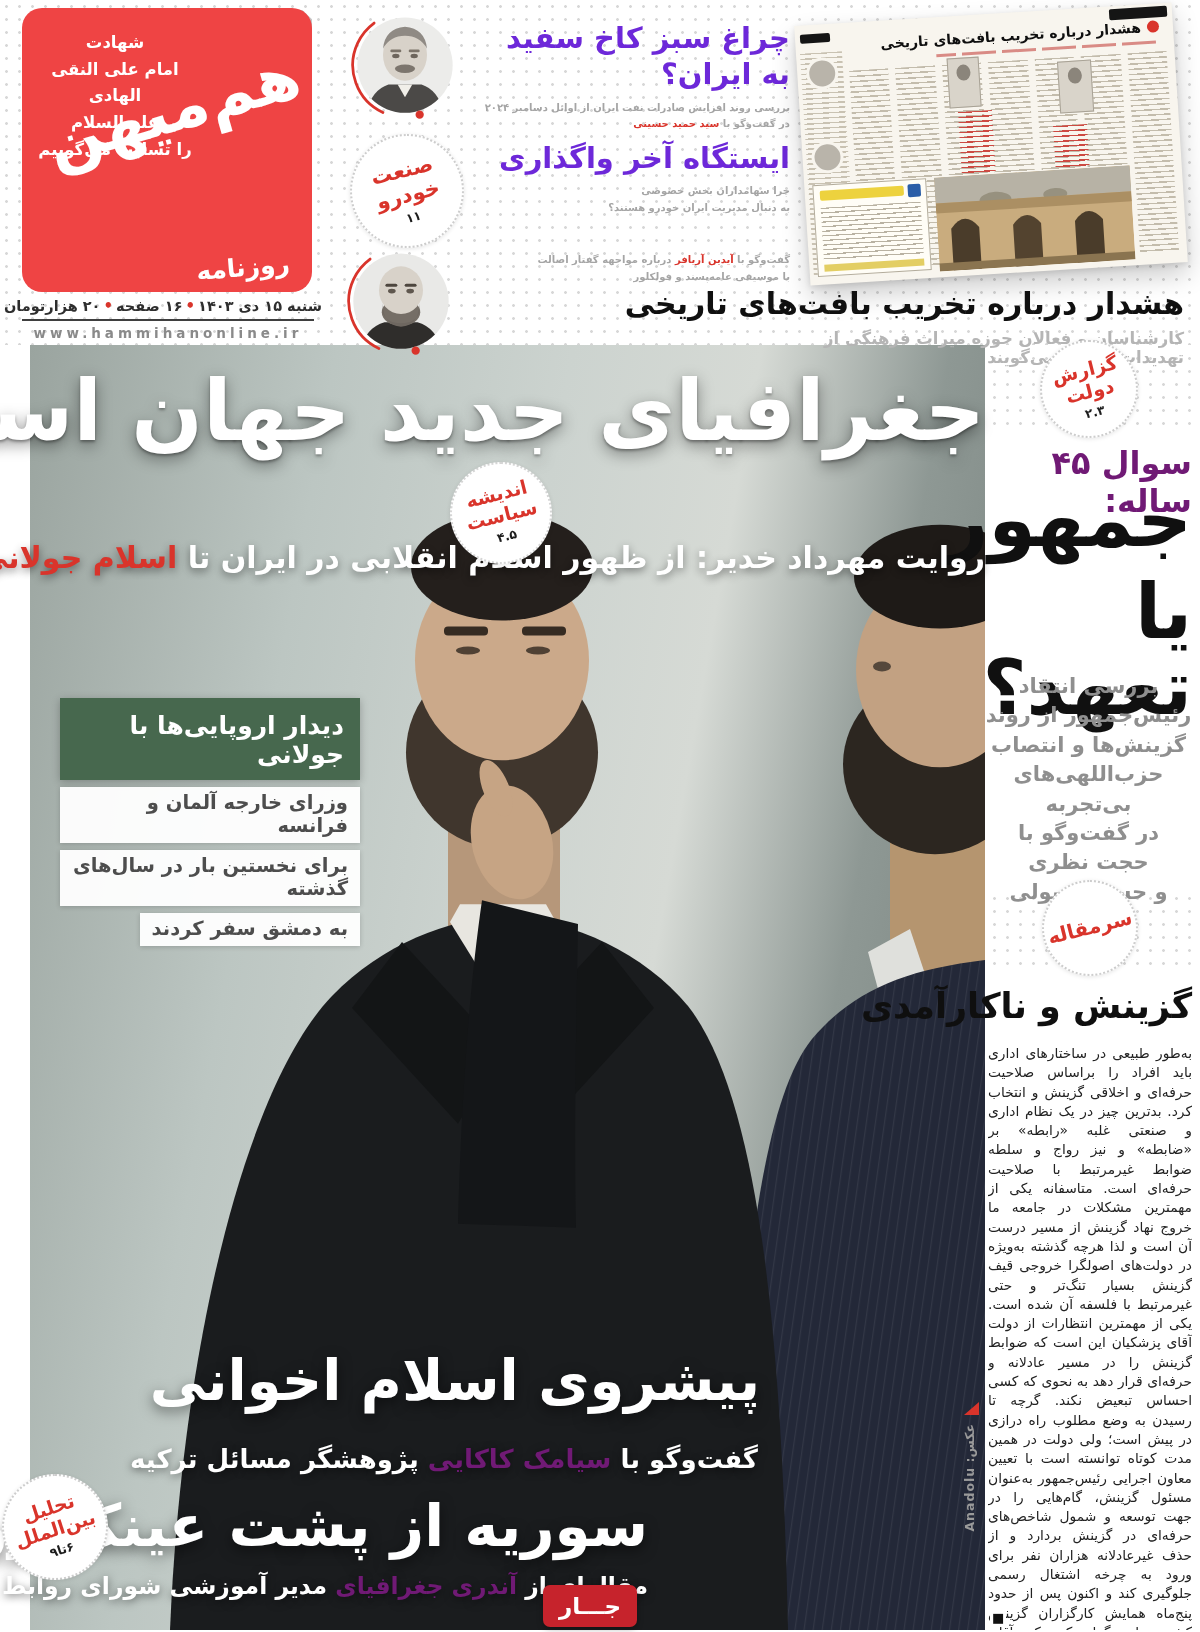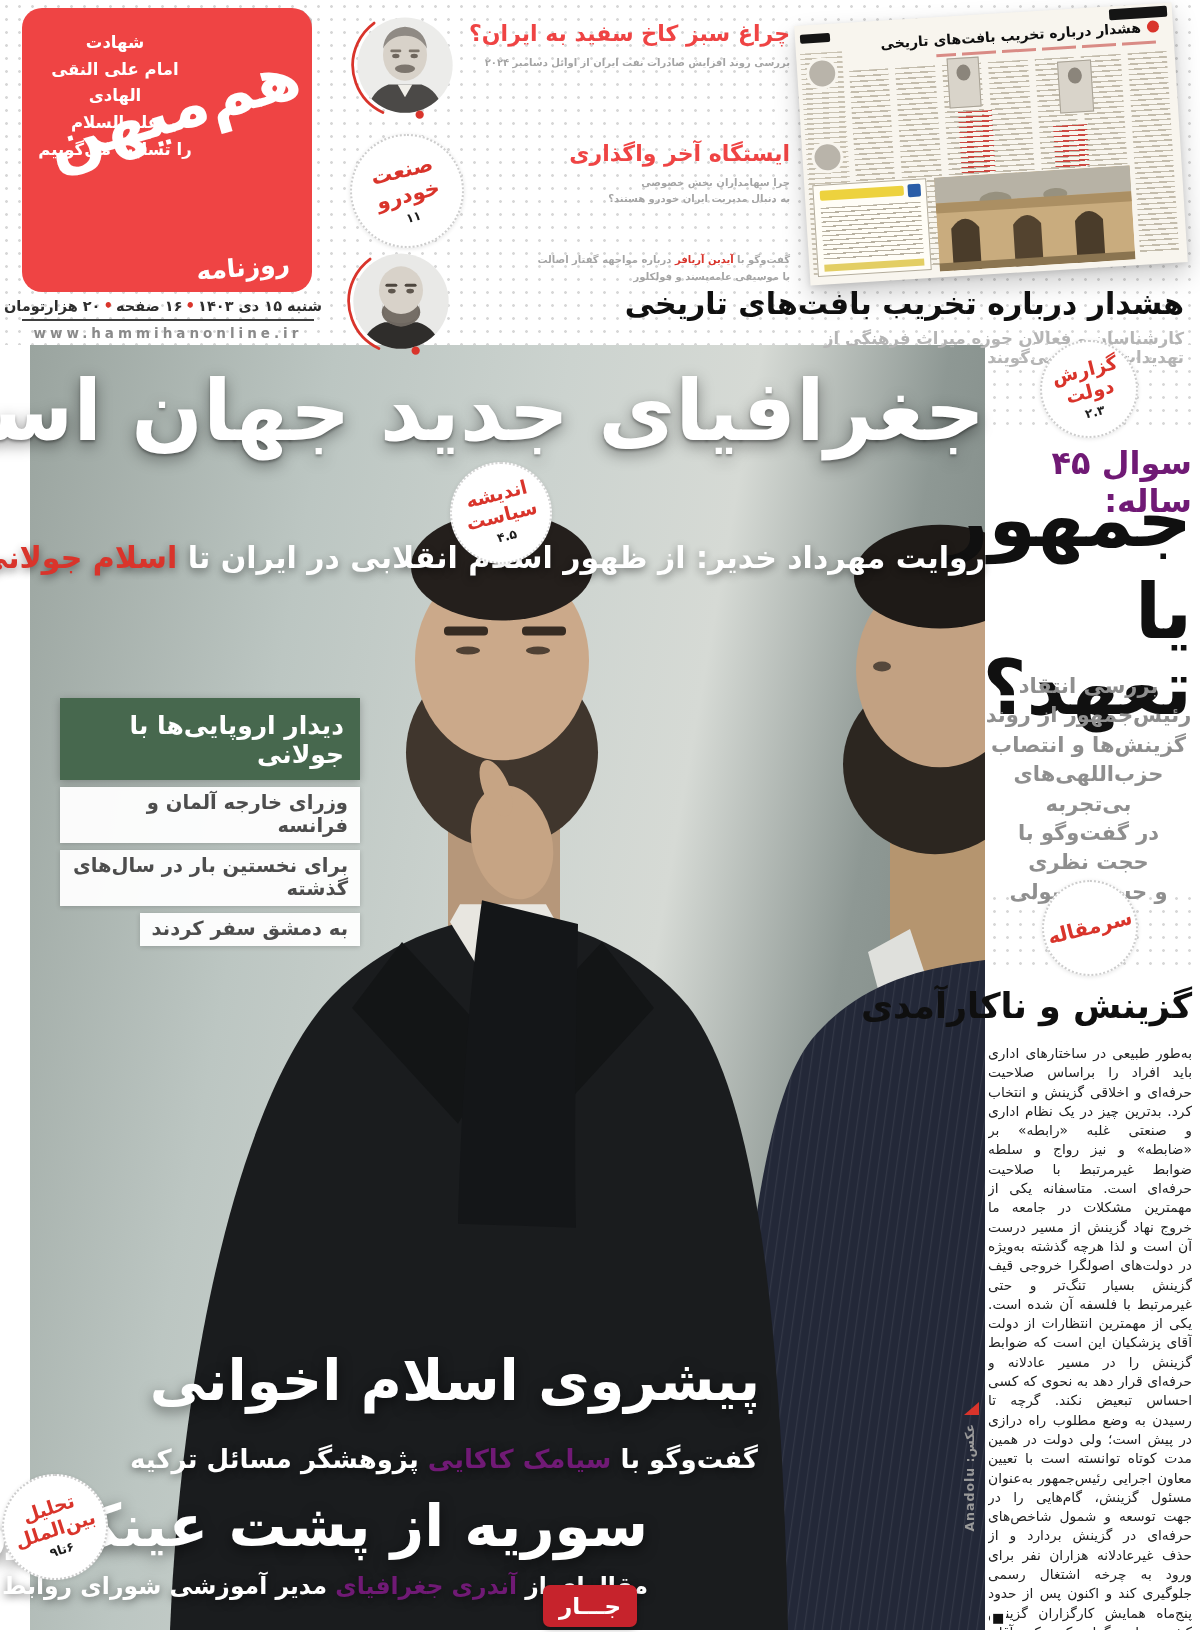--- a/index.html
+++ b/index.html
@@ -19,21 +19,21 @@
   .dateline { position:absolute; left:28px; top:297px; width:294px; z-index:2; font-size:14.5px; font-weight:700; color:#2e2e2e; text-align:center; white-space:nowrap; }
   .dateline .sep { color:#d9342b; margin:0 3px; font-size:15px; }
   .website { position:absolute; left:22px; top:319px; width:292px; z-index:2; direction:ltr; text-align:center; font-size:13.5px; letter-spacing:4px; color:#8a8a8a; font-weight:700; border-top:2px solid #3f3f3f; padding-top:4px; }
 
   
   .avatar { position:absolute; z-index:2; }
   .av1 { left:350px; top:12px; width:110px; height:110px; }
   .av3 { left:346px; top:248px; width:110px; height:110px; }
   .story { position:absolute; left:468px; width:322px; text-align:right; z-index:2; }
   .story1 { top:20px; } .story2 { top:140px; } .story3 { top:252px; }
-  .s-headline { font-size:22px; font-weight:800; color:#ef4444; line-height:1.25; margin-bottom:7px; }
+  .s-headline { font-size:29px; font-weight:800; color:#6d28d9; line-height:1.25; margin-bottom:7px; }
   .s-sub { font-size:10px; font-weight:700; color:#a5a5a5; line-height:1.68; white-space:pre-line; }
   .red { color:#d9342b; }
 
   .badge { position:absolute; background:#fff; border-radius:50%; border:2px dotted #cdcdcd; box-shadow:0 1px 4px rgba(0,0,0,.10); display:flex; align-items:center; justify-content:center; text-align:center; z-index:3; }
   .badge-inner { transform:rotate(-14deg); }
   .b-red { color:#d9342b; font-weight:800; font-size:19px; line-height:1.18; }
   .b-num { color:#1d1d1d; font-weight:700; font-size:12.5px; margin-top:2px; }
   .auto-badge { left:350px; top:134px; width:114px; height:114px; }
   .auto-badge .b-red { font-size:21px; }
 
@@ -145,20 +145,21 @@
         <rect x="64" y="41" width="12" height="3" rx="1.5" fill="#7b7369"></rect>
         <ellipse cx="60" cy="62" rx="11" ry="4.6" fill="#7c756d"></ellipse>
       </g>
       <circle cx="60" cy="58" r="57" fill="none" stroke="#d9342b" stroke-width="3" stroke-linecap="round" stroke-dasharray="118 241" transform="rotate(115 60 58)"></circle>
       <circle cx="76" cy="112" r="4.5" fill="#d9342b"></circle>
     </svg>
   </div>
   <div class="story story1">
     <div class="s-headline">چراغ سبز کاخ سفید به ایران؟</div>
     <div class="s-sub">بررسی روند افزایش صادرات نفت ایران از اوائل دسامبر ۲۰۲۴</div>
+    <div class="s-sub"><span>در گفت‌وگو با </span><span class="red">سید حمید حسینی</span></div>
   </div>
 
   <div class="badge auto-badge">
     <div class="badge-inner">
       <div class="b-red">صنعت</div>
       <div class="b-red">خودرو</div>
       <div class="b-num">۱۱</div>
     </div>
   </div>
   <div class="story story2">

